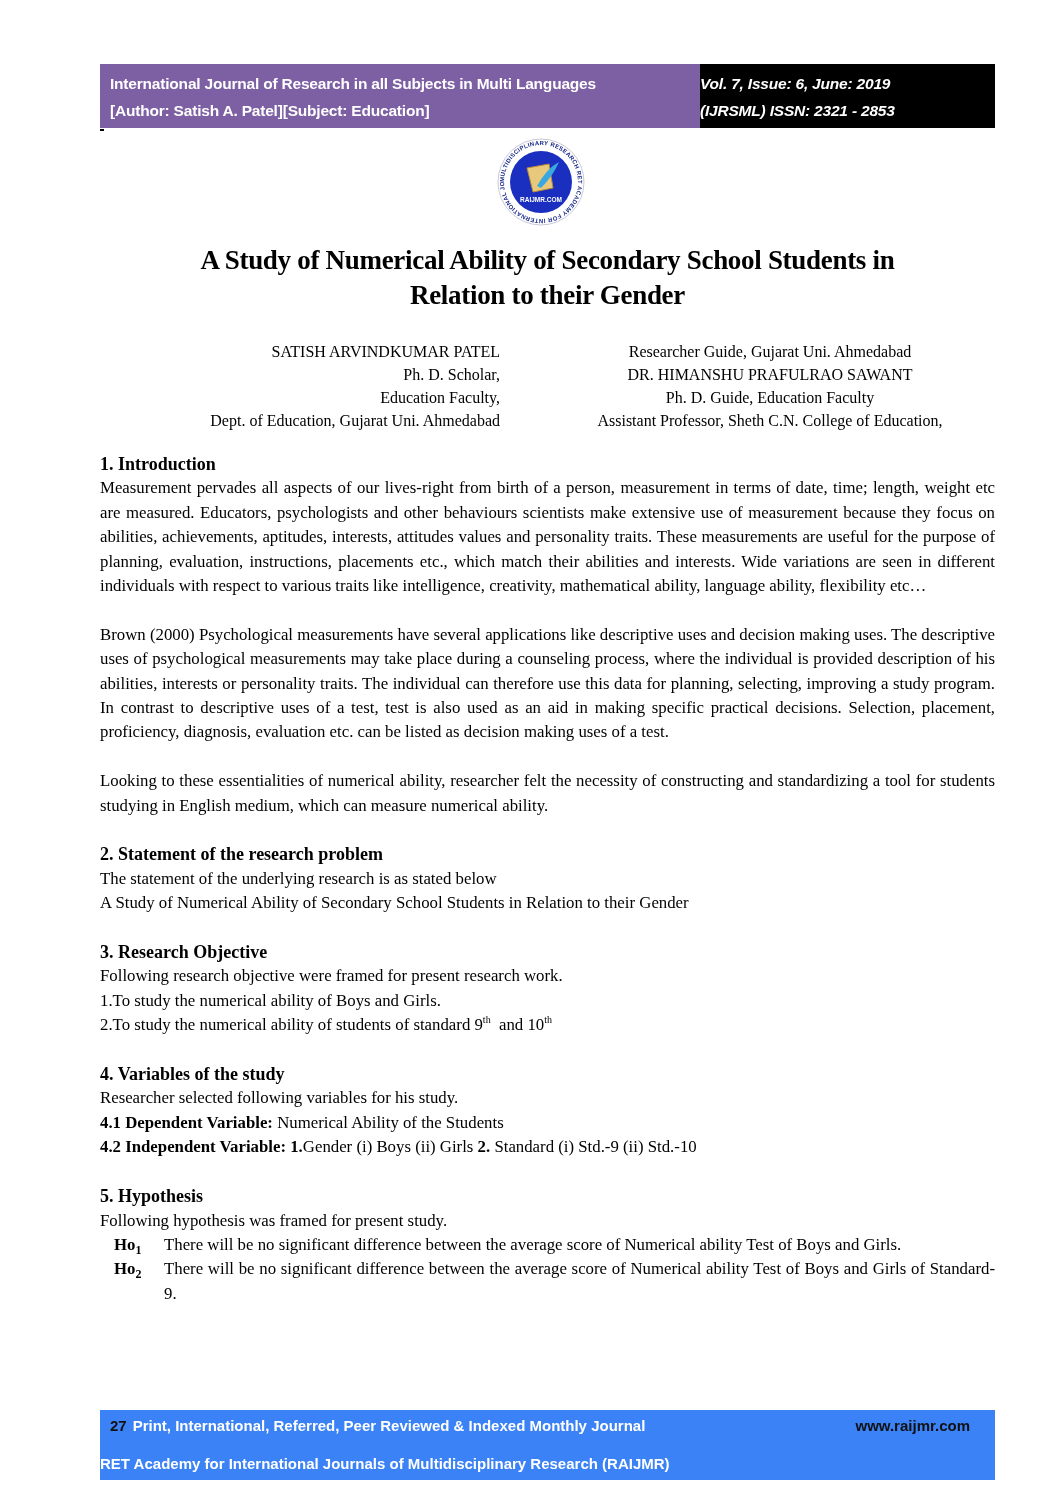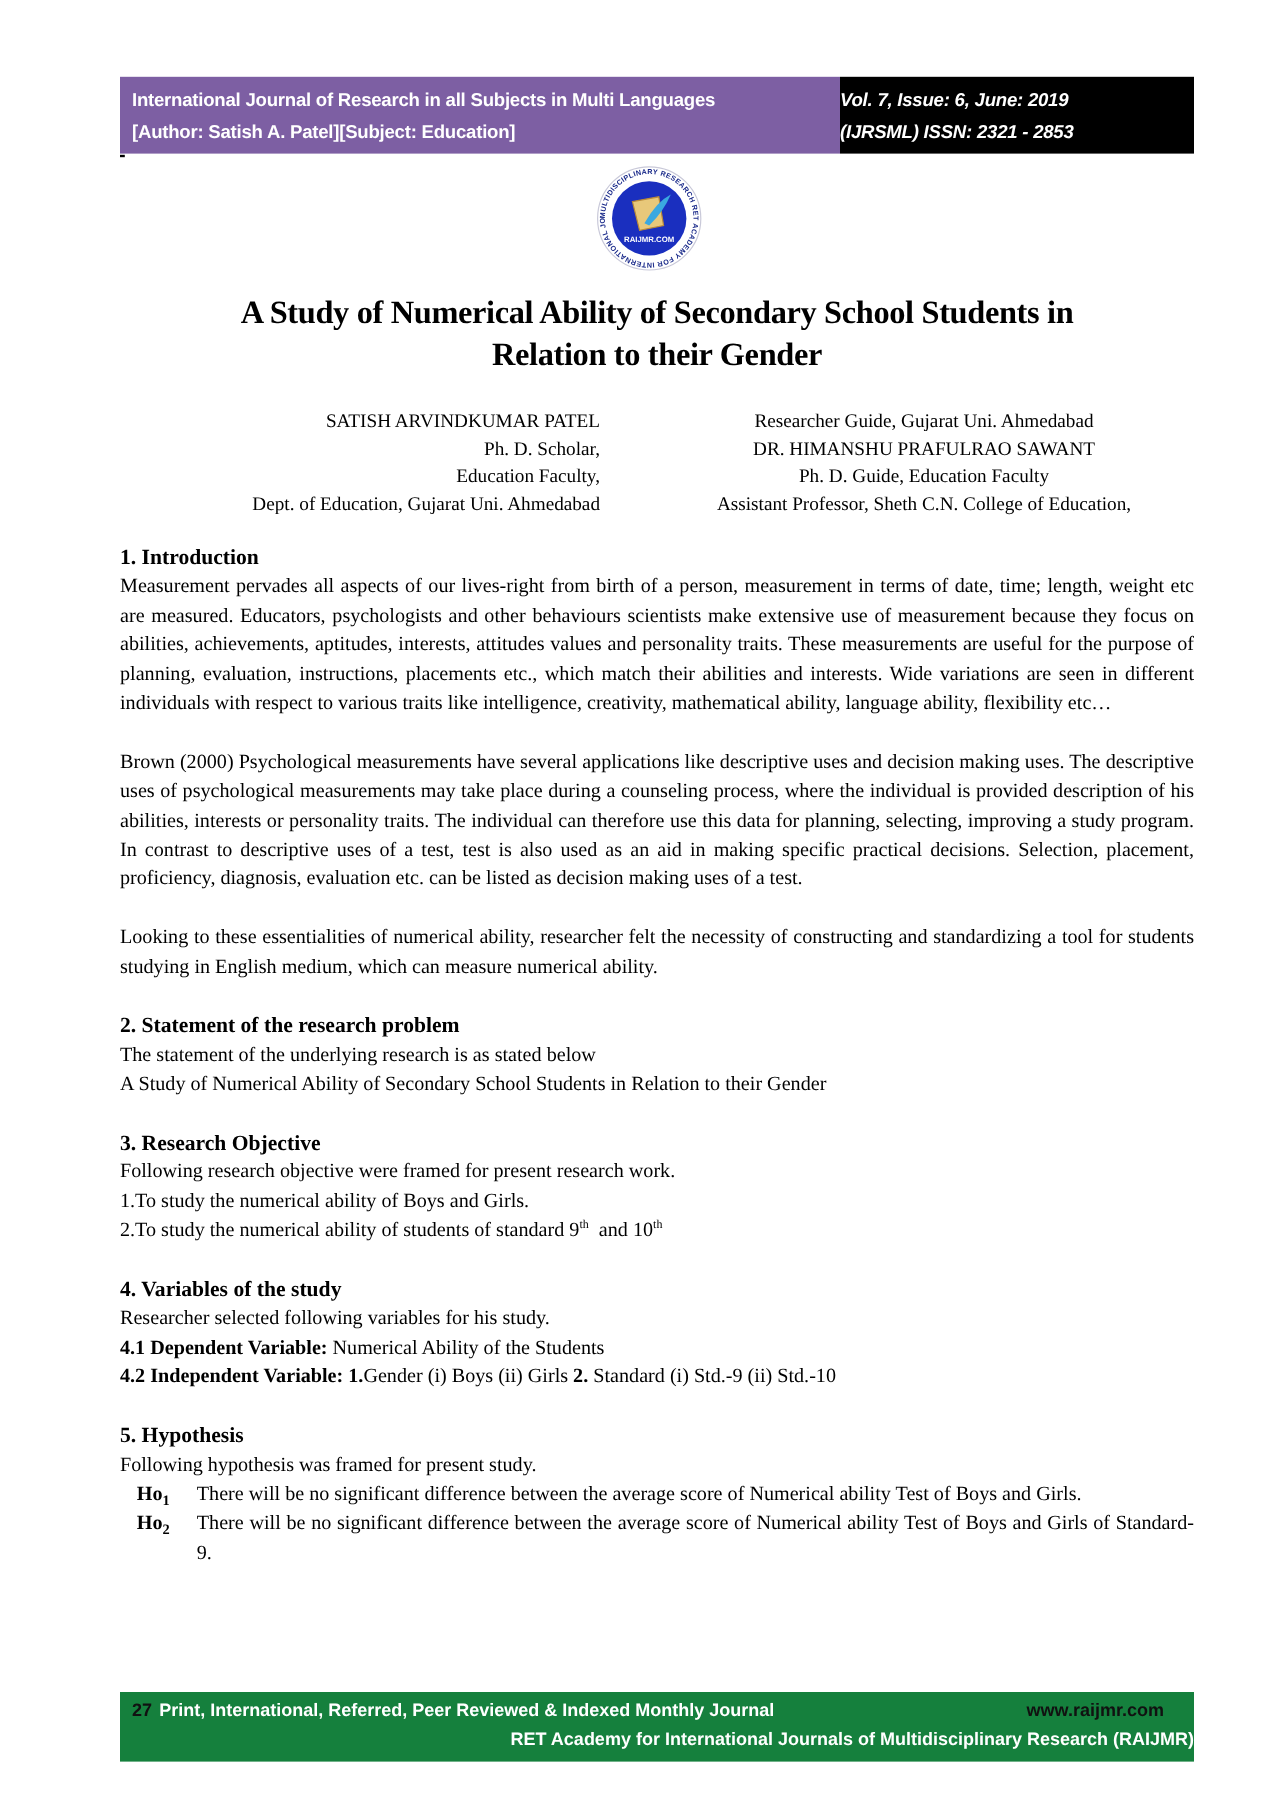--- a/index.html
+++ b/index.html
@@ -28,26 +28,26 @@
   .content { position: absolute; left: 100px; top: 452px; width: 895px; font-size: 16.8px; line-height: 24.4px; }
   .content p { margin: 0; text-align: justify; }
   .content .gap { height: 24.4px; }
   .content h2 { margin: 0; font-size: 18px; font-weight: bold; line-height: 24.4px; }
   .content sup { font-size: 10px; line-height: 0; }
   .hyp { display: flex; padding-left: 14px; }
   .hyp .ho { width: 50px; font-weight: bold; flex: none; }
   .hyp .ho sub { font-size: 12px; line-height: 0; }
   .hyp .txt { flex: 1; text-align: justify; }
 
-  .footer { position: absolute; left: 100px; top: 1410px; width: 895px; height: 58px; background: #15803d;
+  .footer { position: absolute; left: 100px; top: 1410px; width: 895px; height: 70px; background: #3b82f6;
             font-family: "Liberation Sans", sans-serif; font-weight: bold; font-size: 15px; color: #fff; }
   .footer .row1 { position: absolute; left: 10px; top: 5px; right: 25px; line-height: 22px; display: flex; }
   .footer .page-num { color: #111; margin-right: 6px; }
   .footer .url { color: #111; margin-left: auto; }
-  .footer .row2 { position: absolute; left: 0; right: 0; top: 29px; text-align: right; line-height: 22px; }
+  .footer .row2 { position: absolute; left: 0; right: 0; top: 43px; text-align: left; line-height: 22px; }
 </style>
 </head>
 <body>
 
 <div class="header">
   <div class="header-left">
     <div>International Journal of Research in all Subjects in Multi Languages</div>
     <div>[Author: Satish A. Patel][Subject: Education]</div>
   </div>
   <div class="header-right">

